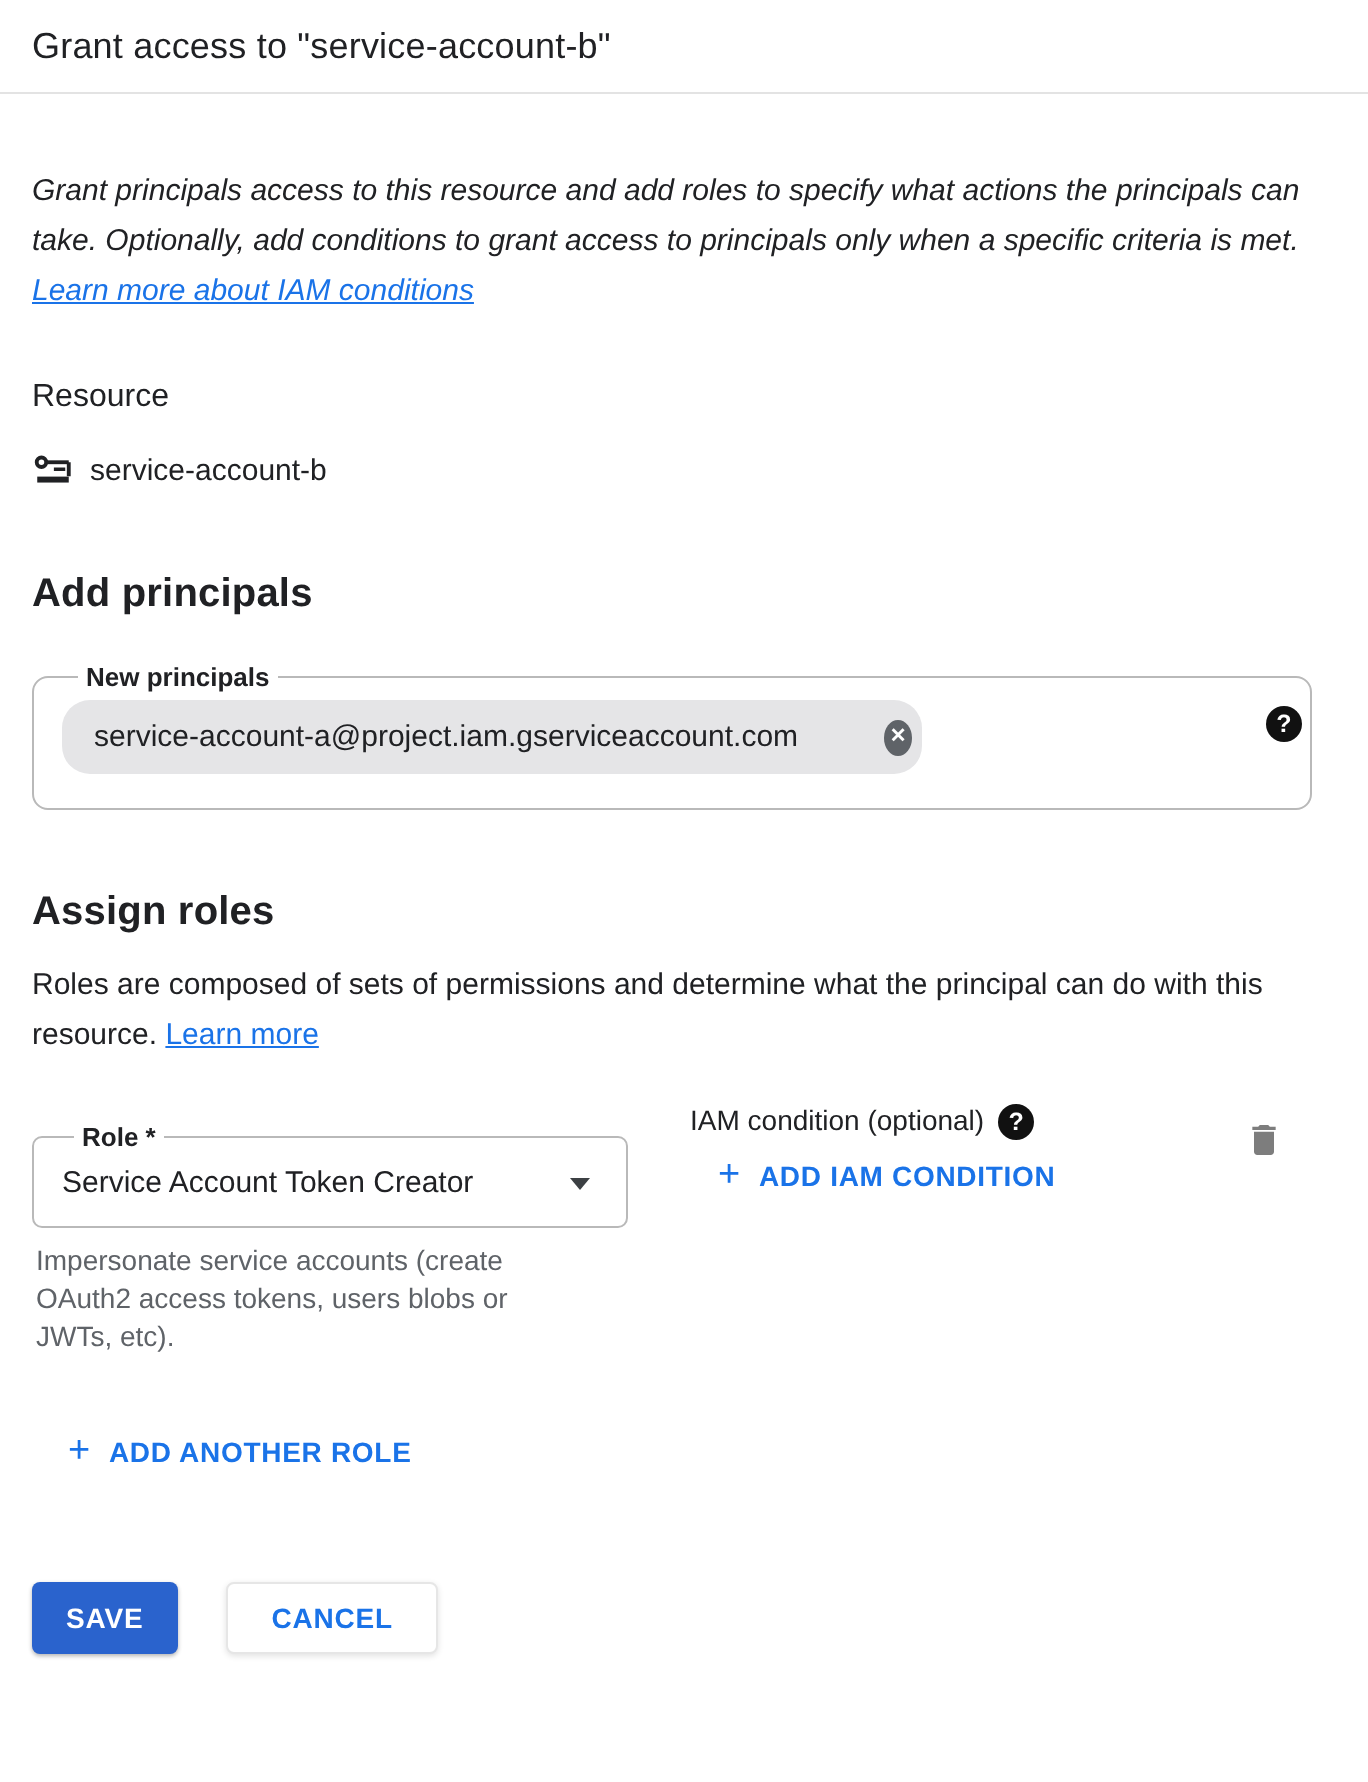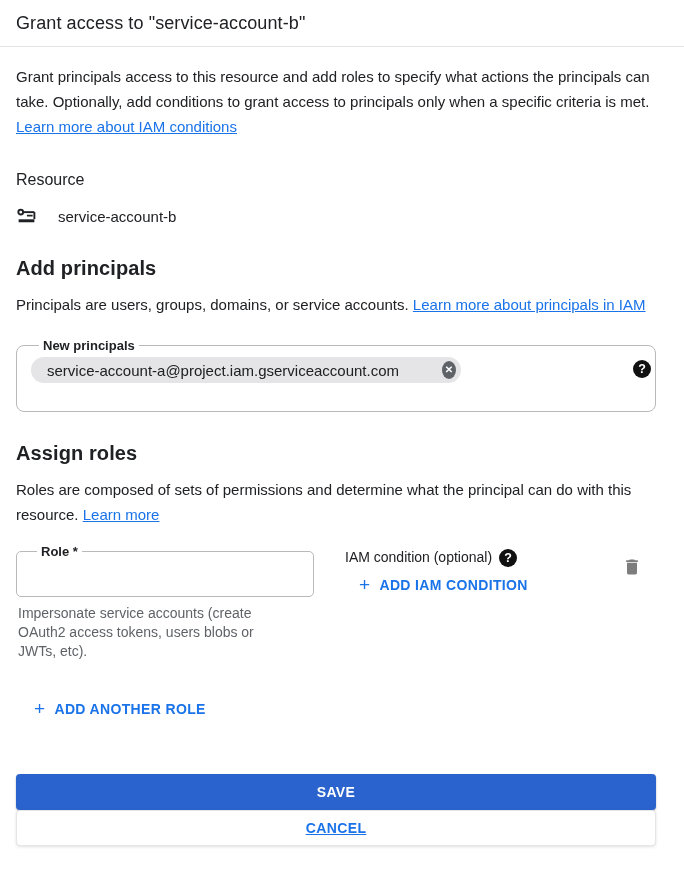--- a/index.html
+++ b/index.html
@@ -16,68 +16,68 @@
   body{font-family:"Liberation Sans","DejaVu Sans",sans-serif;color:var(--text-dark);}
   .dialog{width:684px;height:891px;background:#fff;overflow:hidden;}
 
   
   .dlg-header{padding:13px 16px 12px 16px;border-bottom:1px solid #e3e3e3;}
   .dlg-title{font-size:18px;font-weight:400;line-height:21px;color:var(--text-dark);letter-spacing:.1px;}
 
   .content{padding:0 28px 0 16px;}
 
   p.body-text{font-size:15px;line-height:25px;color:var(--text-dark);max-width:640px;}
-  .intro{margin-top:17px;}
+  .intro{margin-top:36px;font-style:italic;}
   a.inline-link{color:var(--link-blue);text-decoration:underline;cursor:pointer;}
 
   h2.section-sm{margin-top:31px;font-size:16px;font-weight:400;line-height:20px;}
-  h2.section-lg{margin-top:28px;font-size:20px;font-weight:700;line-height:26px;letter-spacing:.1px;}
+  h2.section-lg{margin-top:38px;font-size:20px;font-weight:700;line-height:26px;letter-spacing:.1px;}
   .after-heading{margin-top:11px;}
 
   
-  .resource-row{margin-top:15px;display:flex;align-items:center;gap:21px;height:22px;}
+  .resource-row{margin-top:15px;display:flex;align-items:center;gap:8px;height:22px;}
   .resource-name{font-size:15px;color:var(--text-dark);}
 
   
   fieldset{border:1px solid var(--border-gray);min-inline-size:0;}
   fieldset legend{font-size:13px;font-weight:700;color:var(--text-dark);padding:0 4px;margin-left:8px;line-height:15px;}
   .field-principals{margin-top:21px;border-radius:8px;height:74px;padding:4px 4px 0 14px;position:relative;cursor:text;}
   .principals-inner{display:flex;align-items:flex-start;justify-content:space-between;}
 
-  .chip{display:inline-flex;align-items:center;background:var(--chip-bg);border-radius:14px;height:26px;padding:0 5px 0 16px;max-width:430px;gap:36px;}
+  .chip{display:inline-flex;align-items:center;background:var(--chip-bg);border-radius:14px;height:37px;padding:0 5px 0 16px;max-width:430px;gap:36px;}
   .chip-label{font-size:15px;color:var(--text-dark);white-space:nowrap;}
   .chip-close{width:18px;height:18px;border-radius:50%;background:#5f6368;color:#fff;font-size:10px;font-weight:700;display:flex;align-items:center;justify-content:center;margin-left:7px;cursor:pointer;border:none;line-height:1;}
   .help-dot{width:18px;height:18px;border-radius:50%;background:#111;color:#fff;font-size:12.5px;font-weight:700;display:flex;align-items:center;justify-content:center;cursor:pointer;flex:0 0 auto;margin-top:3px;}
 
   
   .role-row{margin-top:17px;display:flex;align-items:flex-start;}
   .role-col{width:298px;flex:0 0 auto;}
-  .field-role{border-radius:5px;height:53px;padding:1px 12px 0 12px;cursor:pointer;}
+  .field-role{border-radius:5px;height:53px;padding:1px 12px 0 12px;cursor:pointer;margin-top:14px;}
   .role-value-row{display:flex;align-items:center;justify-content:space-between;padding:6px 2px 0 2px;}
   .role-value{font-size:15px;color:var(--text-dark);}
   .dd-arrow{width:0;height:0;border-left:5.5px solid transparent;border-right:5.5px solid transparent;border-top:6.5px solid #3c4043;margin-right:4px;}
   .role-helper{margin-top:7px;font-size:14px;line-height:19px;color:var(--text-gray);max-width:276px;padding-left:2px;}
 
   .condition-col{margin-left:31px;padding-top:4px;flex:1 1 auto;}
   .condition-label-row{display:flex;align-items:center;gap:7px;}
   .condition-label{font-size:14px;font-weight:400;color:var(--text-dark);line-height:19px;}
   .condition-help{margin-top:0;}
 
   .text-btn{display:inline-flex;align-items:center;background:none;border:none;color:var(--link-blue);font-family:inherit;font-size:14px;font-weight:700;letter-spacing:.35px;cursor:pointer;line-height:20px;}
   .text-btn .plus{font-size:19px;font-weight:400;margin-right:9px;line-height:18px;}
   .add-condition-btn{margin-top:8px;margin-left:14px;}
   .add-role-btn{margin-top:38px;margin-left:18px;}
 
   .trash-btn{margin-left:auto;margin-top:13px;margin-right:14px;background:none;border:none;cursor:pointer;padding:0;line-height:0;}
 
   
-  .actions{margin-top:55px;display:flex;gap:0;padding-bottom:16px;flex-direction:column;}
+  .actions{margin-top:55px;display:flex;gap:24px;padding-bottom:16px;}
   .btn{height:36px;border-radius:4px;font-family:inherit;font-size:14px;font-weight:700;letter-spacing:.4px;cursor:pointer;display:inline-flex;align-items:center;justify-content:center;}
   .btn-save{background:var(--save-blue);color:#fff;border:none;padding:0 17px;box-shadow:0 1px 2px rgba(0,0,0,.3);}
-  .btn-cancel{background:#fff;color:var(--link-blue);border:1px solid #e6e6e6;padding:0 22px;box-shadow:0 1px 3px rgba(0,0,0,.12);text-decoration:underline;}
+  .btn-cancel{background:#fff;color:var(--link-blue);border:1px solid #e6e6e6;padding:0 22px;box-shadow:0 1px 3px rgba(0,0,0,.12);}
 </style>
 </head>
 <body>
 
 <div class="dialog">
 
   <div class="dlg-header">
     <div class="dlg-title">Grant access to "service-account-b"</div>
   </div>
 
@@ -96,24 +96,20 @@
           <path d="M8.3 7 H21" stroke="#202124" stroke-width="2.2" fill="none"></path>
           <path d="M21 7 V15" stroke="#202124" stroke-width="2.2" fill="none"></path>
           <path d="M12.5 11 H19" stroke="#202124" stroke-width="2" fill="none"></path>
           <rect x="3" y="15.2" width="18" height="3.4" fill="#202124"></rect>
         </svg>
       </span>
       <span class="resource-name">service-account-b</span>
     </div>
 
     <h2 class="section-lg">Add principals</h2>
-    <p class="body-text after-heading">
-      <span>Principals are users, groups, domains, or service accounts.</span>
-      <a class="inline-link">Learn more about principals in IAM</a>
-    </p>
 
     <fieldset class="field-principals">
       <legend>New principals</legend>
       <div class="principals-inner">
         <span class="chip">
           <span class="chip-label">service-account-a@project.iam.gserviceaccount.com</span>
           <button class="chip-close">✕</button>
         </span>
         <span class="help-dot">?</span>
       </div>
@@ -123,20 +119,24 @@
     <p class="body-text after-heading">
       <span>Roles are composed of sets of permissions and determine what the principal can do with this resource.</span>
       <a class="inline-link">Learn more</a>
     </p>
 
     <div class="role-row">
 
       <div class="role-col">
         <fieldset class="field-role">
           <legend>Role *</legend>
+          <div class="role-value-row">
+            <span class="role-value">Service Account Token Creator</span>
+            <span class="dd-arrow"></span>
+          </div>
         </fieldset>
         <div class="role-helper">Impersonate service accounts (create OAuth2 access tokens, users blobs or JWTs, etc).</div>
       </div>
 
       <div class="condition-col">
         <div class="condition-label-row">
           <span class="condition-label">IAM condition (optional)</span>
           <span class="help-dot condition-help">?</span>
         </div>
         <button class="text-btn add-condition-btn">

